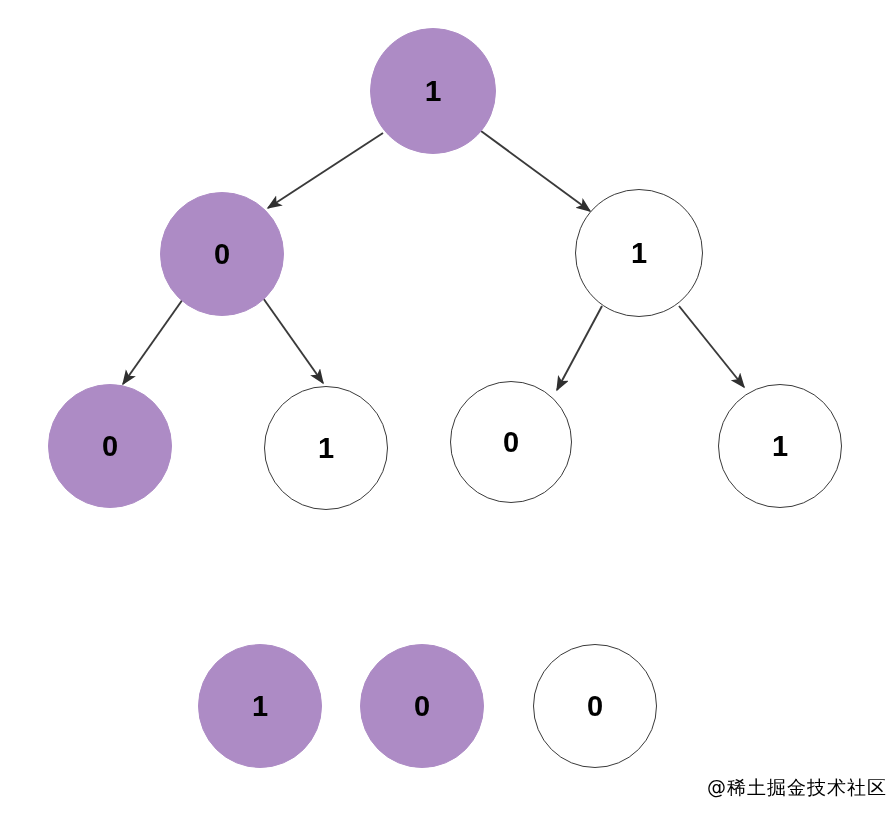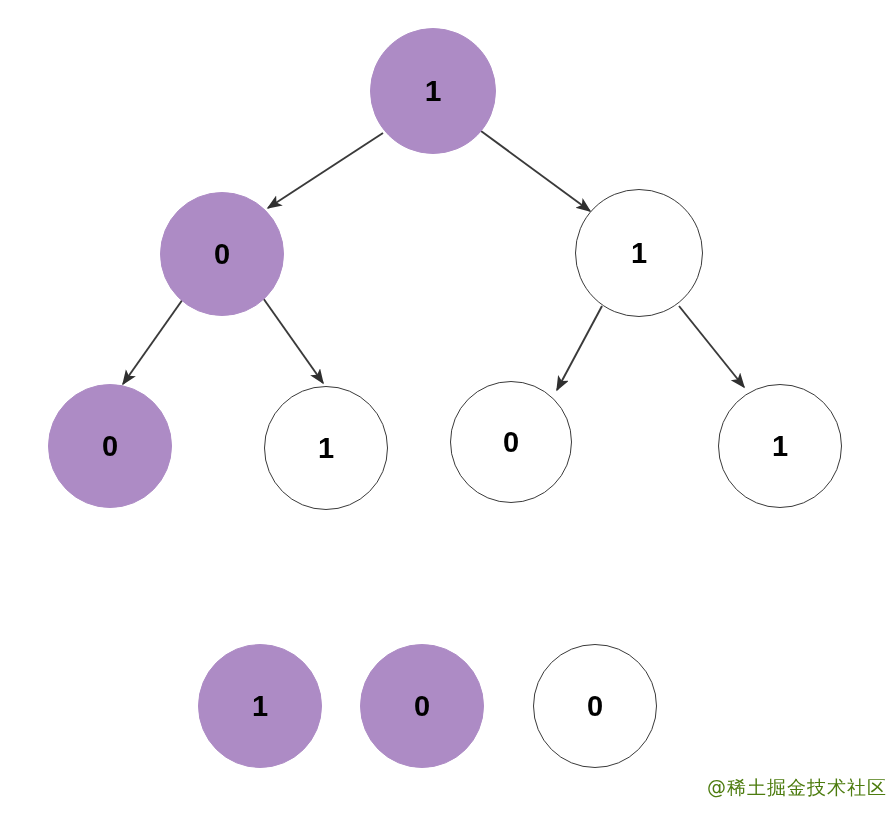--- a/index.html
+++ b/index.html
@@ -43,21 +43,21 @@
   }
   .node-label {
     font-family: "Liberation Sans", sans-serif;
     font-weight: bold;
     color: #000000;
     line-height: 1;
     user-select: none;
   }
   .watermark {
     position: absolute;
-    color: #4d7c0f;
+    color: #000000;
     font-family: "DejaVu Sans", sans-serif;
     font-size: 19px;
     letter-spacing: 1px;
     white-space: nowrap;
     user-select: none;
   }
 </style>
 </head>
 <body>
 

